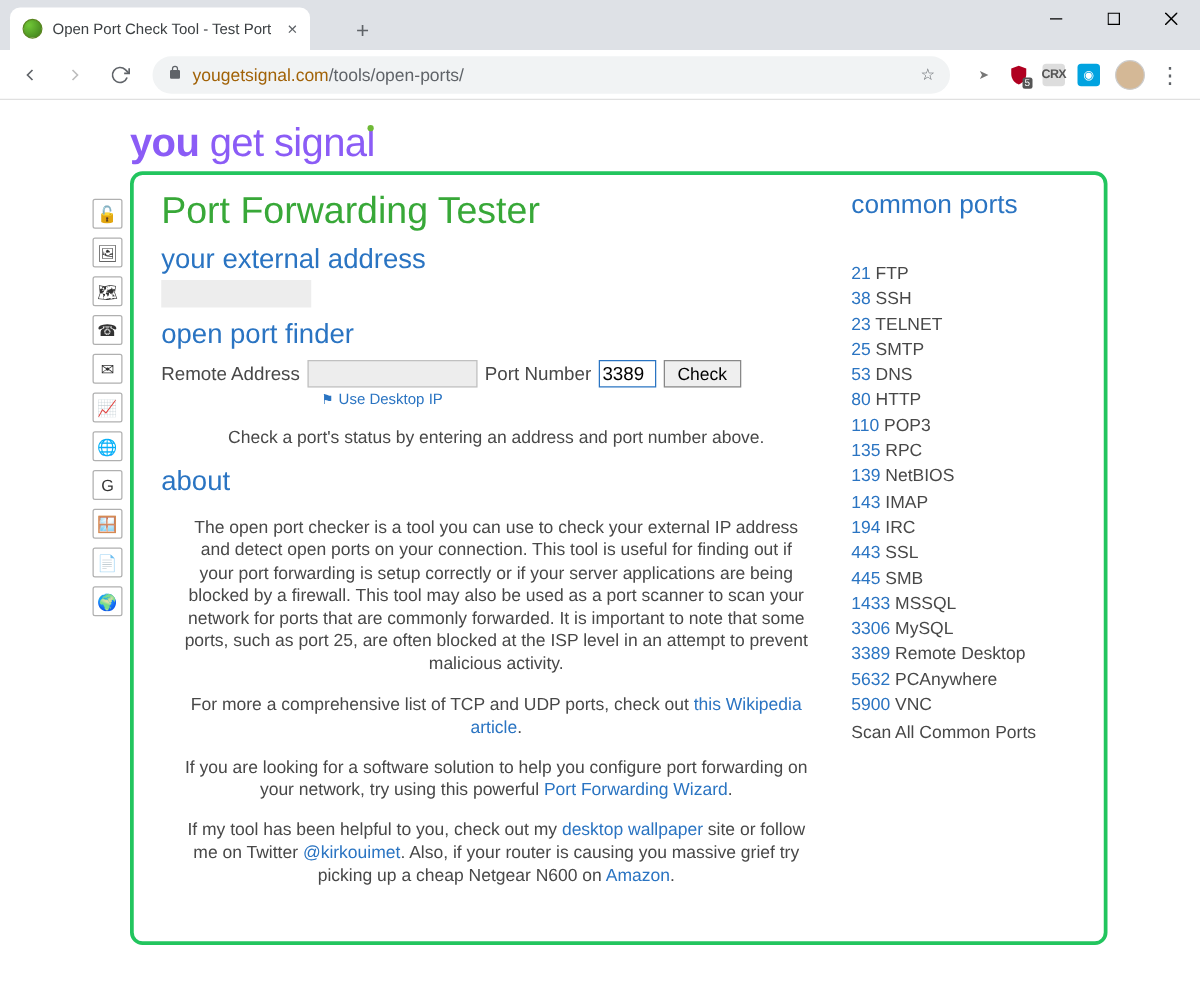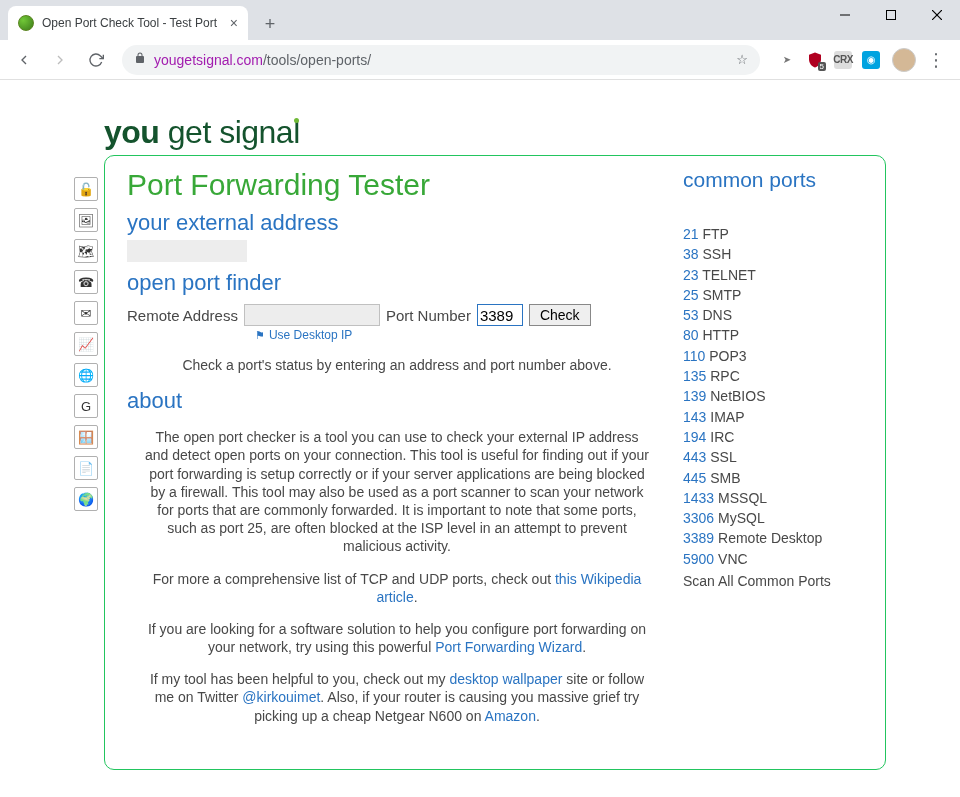--- a/index.html
+++ b/index.html
@@ -1,52 +1,52 @@
 <!DOCTYPE html>
 <html><head>
 <meta charset="utf-8">
 <style>
   * { margin: 0; padding: 0; box-sizing: border-box; }
   body { font-family: Arial, Helvetica, sans-serif; font-size: 13px; background: #fff; color: #333; width: 960px; }
 
   
-  .winbar { height: 40px; background: #dee1e6; display: flex; align-items: flex-end; position: relative; }
+  .winbar { height: 40px; background: #dee1e6; display: flex; align-items: flex-end; position: relative; gap: 20px; }
   .tab { margin-left: 8px; height: 34px; background: #fff; border-top-left-radius: 8px; border-top-right-radius: 8px; display: flex; align-items: center; padding: 0 10px; gap: 8px; min-width: 240px; }
   .favicon { width: 16px; height: 16px; border-radius: 50%; background: radial-gradient(circle at 30% 30%, #71c837, #3c7a1a); border: 1px solid #5a8520; flex-shrink: 0; }
   .tab-title { color: #3c4043; font-size: 12px; white-space: nowrap; overflow: hidden; text-overflow: ellipsis; }
   .tab-close { color: #5f6368; font-size: 14px; margin-left: auto; }
   .newtab { width: 28px; height: 28px; display: flex; align-items: center; justify-content: center; color: #5f6368; font-size: 18px; margin-left: 8px; margin-bottom: 2px; }
   .win-controls { position: absolute; right: 0; top: 0; display: flex; }
   .win-btn { width: 46px; height: 30px; display: flex; align-items: center; justify-content: center; color: #000; }
   .win-btn svg { width: 10px; height: 10px; }
 
   .toolbar { height: 40px; background: #fff; display: flex; align-items: center; padding: 0 8px; gap: 4px; border-bottom: 1px solid #e0e0e0; }
   .tool-btn { width: 32px; height: 32px; border-radius: 50%; display: flex; align-items: center; justify-content: center; color: #5f6368; }
   .tool-btn.disabled { color: #bdbdbd; }
   .tool-btn svg { width: 16px; height: 16px; }
   .omnibox { flex: 1; height: 30px; border-radius: 15px; background: #f1f3f4; display: flex; align-items: center; padding: 0 12px; gap: 8px; margin: 0 6px; }
   .lock-icon { color: #5f6368; }
   .url { color: #5f6368; font-size: 14px; }
-  .url .host { color: #a21caf; }
+  .url .host { color: #a16207; }
   .ext-icons { display: flex; align-items: center; gap: 10px; padding: 0 8px; }
   .ext { width: 18px; height: 18px; display: flex; align-items: center; justify-content: center; font-size: 10px; border-radius: 3px; }
   .avatar { width: 24px; height: 24px; border-radius: 50%; background: #d4b896; border: 1px solid #ccc; }
   .kebab { width: 32px; display: flex; align-items: center; justify-content: center; color: #5f6368; font-size: 18px; }
 
   
   .page { padding: 10px 0 30px; }
-  .logo { margin: 24px 0 4px 104px; font-family: "Trebuchet MS", Arial, sans-serif; font-size: 32px; font-weight: 400; color: #14532d; letter-spacing: -0.5px; position: relative; display: inline-block; text-align: center; }
+  .logo { margin: 6px 0 4px 104px; font-family: "Trebuchet MS", Arial, sans-serif; font-size: 32px; font-weight: 400; color: #8b5cf6; letter-spacing: -0.5px; position: relative; display: inline-block; text-align: center; }
   .logo .you { font-weight: bold; }
   .logo .dot { position: absolute; left: 190px; top: 4px; width: 5px; height: 5px; background: #6fb936; border-radius: 50%; }
 
   .content-wrap { position: relative; margin-left: 74px; width: 812px; }
   .side-icons { position: absolute; left: 0; top: 22px; display: flex; flex-direction: column; gap: 7px; }
   .side-icon { width: 24px; height: 24px; border: 1px solid #b0b0b0; background: #fff; border-radius: 2px; display: flex; align-items: center; justify-content: center; font-size: 13px; }
 
-  .box { margin-left: 30px; border: 1px solid #22c55e; border-radius: 10px; padding: 12px 22px 30px; background: #fff; min-height: 530px; display: flex; }
+  .box { margin-left: 30px; border: 3px solid #22c55e; border-radius: 10px; padding: 12px 22px 30px; background: #fff; min-height: 530px; display: flex; }
   .main { flex: 1; padding-right: 16px; }
   .sidebar { width: 180px; flex-shrink: 0; }
 
   h1 { color: #38a838; font-size: 30px; font-weight: 400; margin-bottom: 4px; font-family: "Trebuchet MS", Arial, sans-serif; }
   h2 { color: #2a74c2; font-size: 22px; font-weight: 400; margin: 8px 0 4px; font-family: "Trebuchet MS", Arial, sans-serif; }
   .ip-blur { width: 120px; height: 22px; background: #ededed; margin-bottom: 4px; }
 
   .finder-row { display: flex; align-items: center; gap: 6px; margin: 8px 0 2px; color: #484848; font-size: 15px; }
   .ip-input { width: 136px; height: 22px; border: 1px solid #c0c0c0; background: #ededed; }
   .port-input { width: 46px; height: 22px; border: 1px solid #2a74c2; font-size: 15px; padding: 0 2px; color: #000; }
@@ -202,20 +202,21 @@
             <li><span class="pnum">110</span> <span class="pname">POP3</span></li>
             <li><span class="pnum">135</span> <span class="pname">RPC</span></li>
             <li><span class="pnum">139</span> <span class="pname">NetBIOS</span></li>
             <li><span class="pnum">143</span> <span class="pname">IMAP</span></li>
             <li><span class="pnum">194</span> <span class="pname">IRC</span></li>
             <li><span class="pnum">443</span> <span class="pname">SSL</span></li>
             <li><span class="pnum">445</span> <span class="pname">SMB</span></li>
             <li><span class="pnum">1433</span> <span class="pname">MSSQL</span></li>
             <li><span class="pnum">3306</span> <span class="pname">MySQL</span></li>
             <li><span class="pnum">3389</span> <span class="pname">Remote Desktop</span></li>
+            <li><span class="pnum">5632</span> <span class="pname">PCAnywhere</span></li>
             <li><span class="pnum">5900</span> <span class="pname">VNC</span></li>
           </ul>
         <div class="scan-all">Scan All Common Ports</div>
       </div>
     </div>
 
   </div>
 </div>
 
 </body></html>

